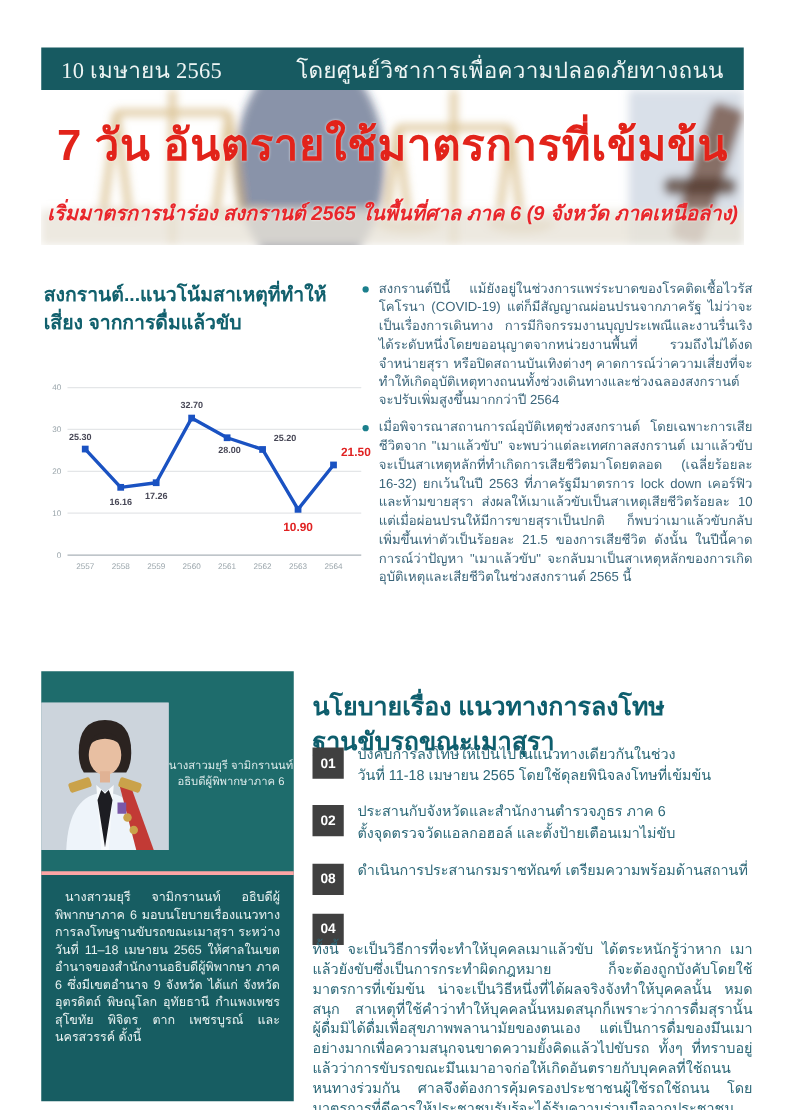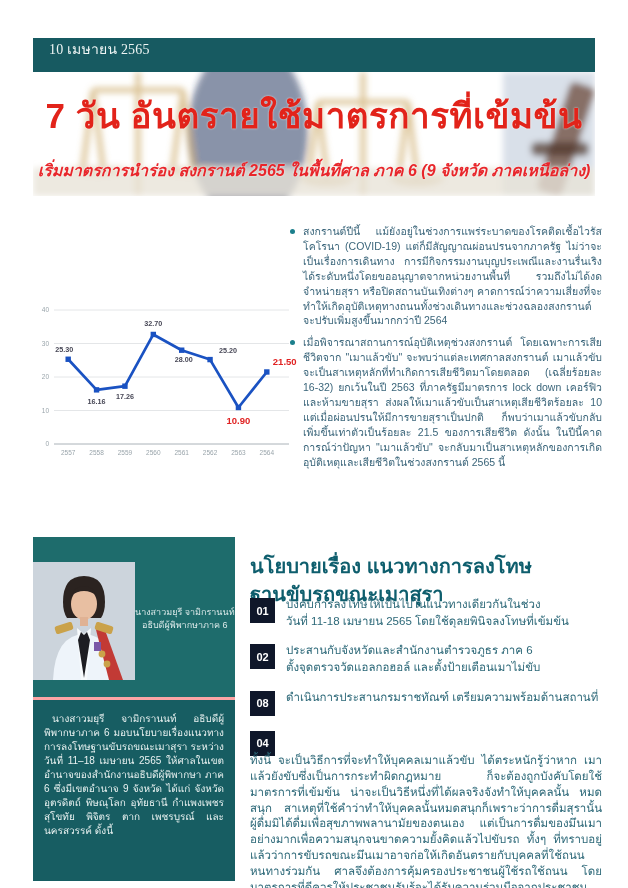--- a/index.html
+++ b/index.html
@@ -3,23 +3,23 @@
 <meta charset="utf-8">
 <style>
   html,body{margin:0;padding:0;background:#ffffff;}
   .page{
     position:relative;width:628px;height:888px;background:#ffffff;overflow:hidden;
     font-family:"Liberation Sans","DejaVu Sans",sans-serif;color:#35657a;
   }
   
   .topbar{
     position:absolute;left:33px;top:38px;width:562px;height:34px;
-    background:#175a61;color:#eef5f4;display:flex;justify-content:space-between;
+    background:#175a61;color:#eef5f4;display:flex;align-items:center;justify-content:space-between;
     padding:0 16px;box-sizing:border-box;font-family:"Liberation Serif","DejaVu Serif",serif;
-    font-size:14px;letter-spacing:.2px;
+    font-size:18px;letter-spacing:.2px;
   }
   
   .banner{
     position:absolute;left:33px;top:72px;width:562px;height:144px;overflow:hidden;
     background:linear-gradient(90deg,#efe8dd 0%,#e9e4da 22%,#dfdfe2 42%,#ececе6 60%,#e6e2da 80%,#d9d3c7 100%);
   }
   .banner svg.decor{position:absolute;inset:0;}
   .banner-title{
     position:absolute;left:0;right:0;top:16px;text-align:center;
     font-size:35px;font-weight:bold;color:#e2231a;letter-spacing:.5px;
@@ -61,37 +61,38 @@
   }
   .profile-text-area p{margin:0;text-indent:8px;}
   
   .policy-heading{
     position:absolute;left:250px;top:520px;width:350px;
     font-size:20px;font-weight:bold;color:#0e5e6d;line-height:1.4;white-space:pre-line;margin-top:32px;
   }
   .policy-items{position:absolute;left:250px;top:596px;width:352px;}
   .policy-item{display:flex;align-items:flex-start;margin-bottom:13px;}
   .policy-num{
-    flex:0 0 auto;width:25px;height:25px;background:#0f172a;color:#ffffff;
+    flex:0 0 auto;width:25px;height:25px;background:#404040;color:#ffffff;
     font-size:11px;font-weight:bold;display:flex;align-items:center;justify-content:center;
     margin-right:11px;margin-top:2px;
   }
   .policy-item-text{font-size:11.5px;line-height:1.45;color:#2c6878;white-space:pre-line;}
   .policy-closing{
     position:absolute;left:250px;top:753px;width:352px;
     font-size:11.5px;line-height:1.38;color:#2c6878;text-align:justify;
   }
 </style>
 </head>
 <body>
 
 <div class="page">
 
   <div class="topbar">
     <span>10 เมษายน 2565</span>
+    <span>โดยศูนย์วิชาการเพื่อความปลอดภัยทางถนน</span>
   </div>
 
   <div class="banner">
     <svg class="decor" viewBox="0 0 562 124" preserveAspectRatio="none">
       <defs>
           <filter id="blur">
             <feGaussianBlur stdDeviation="3.2"></feGaussianBlur>
           </filter>
         </defs>
       <g filter="url(#blur)">
@@ -107,20 +108,22 @@
         <path d="M130 95 a25 8 0 0 0 50 0 Z" fill="#c8a35f" opacity="0.65"></path>
         <path d="M266 105 a27 9 0 0 0 56 0 Z" fill="#c8a35f" opacity="0.6"></path>
         <path d="M356 105 a27 9 0 0 0 56 0 Z" fill="#c8a35f" opacity="0.6"></path>
         <rect x="0" y="96" width="562" height="28" fill="#e8e3d8" opacity="0.8"></rect>
       </g>
     </svg>
     <div class="banner-title">7 วัน อันตรายใช้มาตรการที่เข้มข้น</div>
     <div class="banner-subtitle">เริ่มมาตรการนำร่อง สงกรานต์ 2565 ในพื้นที่ศาล ภาค 6 (9 จังหวัด ภาคเหนือล่าง)</div>
   </div>
 
+  <div class="trend-heading">สงกรานต์...แนวโน้มสาเหตุที่ทำให้
+เสี่ยง จากการดื่มแล้วขับ</div>
   <div class="chart-wrap">
     <svg id="trend-chart" viewBox="0 0 275 168" width="275" height="168">
         <line x1="26" y1="144" x2="261" y2="144" stroke="#aab2b8" stroke-width="1"></line>
         <text x="21" y="146.3" font-size="6.5" fill="#9aa5ab" text-anchor="end">0</text>
         <line x1="26" y1="110.5" x2="261" y2="110.5" stroke="#e4e6e8" stroke-width="1"></line>
         <text x="21" y="112.8" font-size="6.5" fill="#9aa5ab" text-anchor="end">10</text>
         <line x1="26" y1="77" x2="261" y2="77" stroke="#e4e6e8" stroke-width="1"></line>
         <text x="21" y="79.3" font-size="6.5" fill="#9aa5ab" text-anchor="end">20</text>
         <line x1="26" y1="43.5" x2="261" y2="43.5" stroke="#e4e6e8" stroke-width="1"></line>
         <text x="21" y="45.8" font-size="6.5" fill="#9aa5ab" text-anchor="end">30</text>

